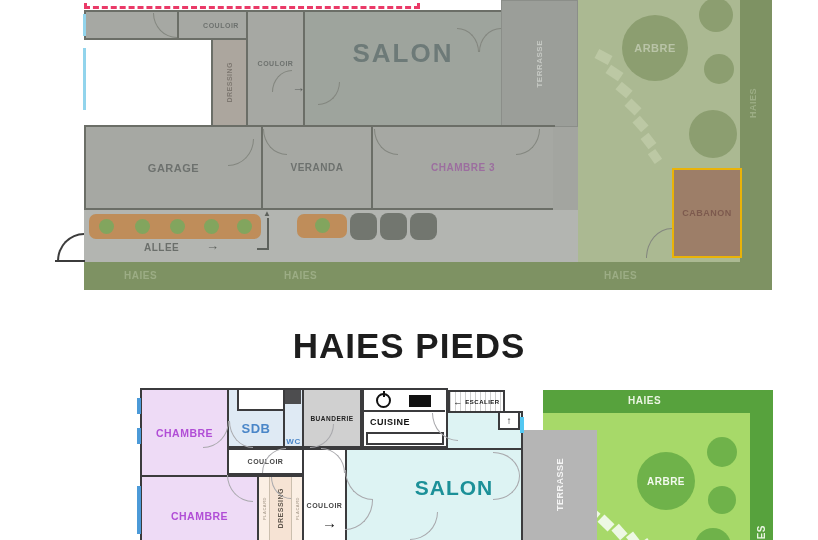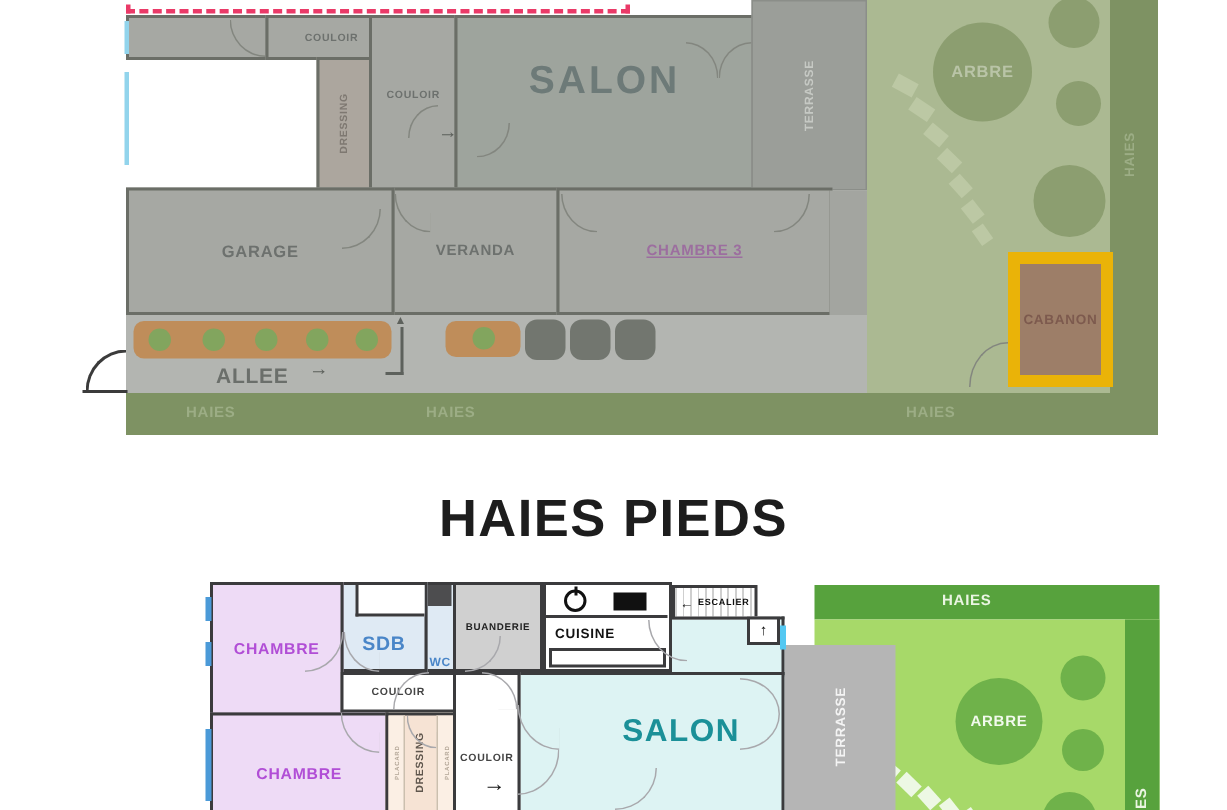--- a/index.html
+++ b/index.html
@@ -41,21 +41,21 @@
   <div class="stone" style="left:642px;top:136px;width:13px;height:10px;background:#bcc8a4;transform:rotate(52deg);"></div>
   <div class="stone" style="left:649px;top:152px;width:12px;height:9px;background:#bcc8a4;transform:rotate(55deg);"></div>
 
   <div class="circ" style="left:622px;top:15px;width:66px;height:66px;background:#8c9e70;display:flex;align-items:center;justify-content:center;">
     <span class="lbl" style="font-size:11px;color:#b9c4a7;">ARBRE</span>
   </div>
   <div class="circ" style="left:699px;top:-2px;width:34px;height:34px;background:#8c9e70;"></div>
   <div class="circ" style="left:704px;top:54px;width:30px;height:30px;background:#8c9e70;"></div>
   <div class="circ" style="left:689px;top:110px;width:48px;height:48px;background:#8c9e70;"></div>
 
-  <div class="room" style="left:672px;top:168px;width:70px;height:90px;background:#9d7e68;border:8px solid #eab308;">
+  <div class="room" style="left:672px;top:168px;width:70px;height:90px;background:#9d7e68;border:2px solid #eab308;">
     <span class="lbl" style="font-size:9px;color:#7d5a4e;">CABANON</span>
   </div>
   <div class="arc arc-tl t-arc" style="left:646px;top:228px;width:26px;height:30px;"></div>
 
   <div class="room t-room" style="left:84px;top:10px;width:95px;height:30px;"></div>
   <div class="room t-room" style="left:177px;top:10px;width:88px;height:30px;">
     <span class="lbl" style="font-size:7px;">COULOIR</span>
   </div>
   <div class="room t-room" style="left:211px;top:38px;width:37px;height:89px;background:#aca69e;">
     <span class="lbl vtxt" style="font-size:7px;color:#7e7871;">DRESSING</span>
@@ -69,21 +69,21 @@
   <div class="room" style="left:501px;top:0;width:77px;height:127px;background:#9b9e99;border:1px solid #8b8e89;">
     <span class="lbl vtxt" style="font-size:8px;color:#c6c9c4;">TERRASSE</span>
   </div>
   <div class="room t-room" style="left:261px;top:125px;width:112px;height:85px;">
     <span class="lbl" style="font-size:10px;">VERANDA</span>
   </div>
   <div class="room t-room" style="left:84px;top:125px;width:179px;height:85px;">
     <span class="lbl" style="font-size:11px;">GARAGE</span>
   </div>
   <div class="room t-room" style="left:371px;top:125px;width:184px;height:85px;">
-    <span class="lbl" style="font-size:10px;color:#9c6e9f;text-decoration:underline;">CHAMBRE 3</span>
+    <span class="lbl" style="font-size:10px;color:#9c6e9f;">CHAMBRE 3</span>
   </div>
   <div class="abs" style="left:553px;top:127px;width:25px;height:83px;background:#a3a5a0;"></div>
 
   <div class="arc arc-bl t-arc" style="left:153px;top:13px;width:24px;height:25px;"></div>
   <div class="arc arc-tr t-arc" style="left:457px;top:28px;width:22px;height:24px;"></div>
   <div class="arc arc-tl t-arc" style="left:479px;top:28px;width:22px;height:24px;"></div>
   <div class="arc arc-br t-arc" style="left:228px;top:139px;width:26px;height:27px;"></div>
   <div class="arc arc-bl t-arc" style="left:263px;top:129px;width:24px;height:26px;"></div>
   <div class="arc arc-bl t-arc" style="left:374px;top:129px;width:24px;height:26px;"></div>
   <div class="arc arc-br t-arc" style="left:516px;top:129px;width:24px;height:26px;"></div>
@@ -98,21 +98,21 @@
       <div class="circ" style="left:81px;top:5px;width:15px;height:15px;background:#82a55e;"></div>
       <div class="circ" style="left:115px;top:5px;width:15px;height:15px;background:#82a55e;"></div>
       <div class="circ" style="left:148px;top:5px;width:15px;height:15px;background:#82a55e;"></div>
     </div>
     <div class="abs" style="left:213px;top:4px;width:50px;height:24px;background:#bf8d5a;border-radius:7px;">
       <div class="circ" style="left:18px;top:4px;width:15px;height:15px;background:#82a55e;"></div>
     </div>
     <div class="abs" style="left:266px;top:3px;width:27px;height:27px;background:#72766f;border-radius:8px;"></div>
     <div class="abs" style="left:296px;top:3px;width:27px;height:27px;background:#72766f;border-radius:8px;"></div>
     <div class="abs" style="left:326px;top:3px;width:27px;height:27px;background:#72766f;border-radius:8px;"></div>
-    <span class="lbl abs" style="left:60px;top:32px;font-size:14px;color:#6b6f6b;">ALLEE</span>
+    <span class="lbl abs" style="left:60px;top:32px;font-size:10px;color:#6b6f6b;">ALLEE</span>
     <span class="abs" style="left:122px;top:28px;font-size:13px;color:#5d615c;">→</span>
     <div class="abs" style="left:183px;top:8px;width:2px;height:32px;background:#5d615c;"></div>
     <div class="abs" style="left:173px;top:38px;width:12px;height:2px;background:#5d615c;"></div>
     <span class="abs" style="left:179px;top:-1px;font-size:8px;color:#5d615c;">▲</span>
   </div>
 
   <div class="abs" style="left:84px;top:262px;width:688px;height:28px;background:#7e9263;">
     <span class="lbl abs" style="left:40px;top:8px;font-size:10px;color:#9cad85;">HAIES</span>
     <span class="lbl abs" style="left:200px;top:8px;font-size:10px;color:#9cad85;">HAIES</span>
     <span class="lbl abs" style="left:520px;top:8px;font-size:10px;color:#9cad85;">HAIES</span>

